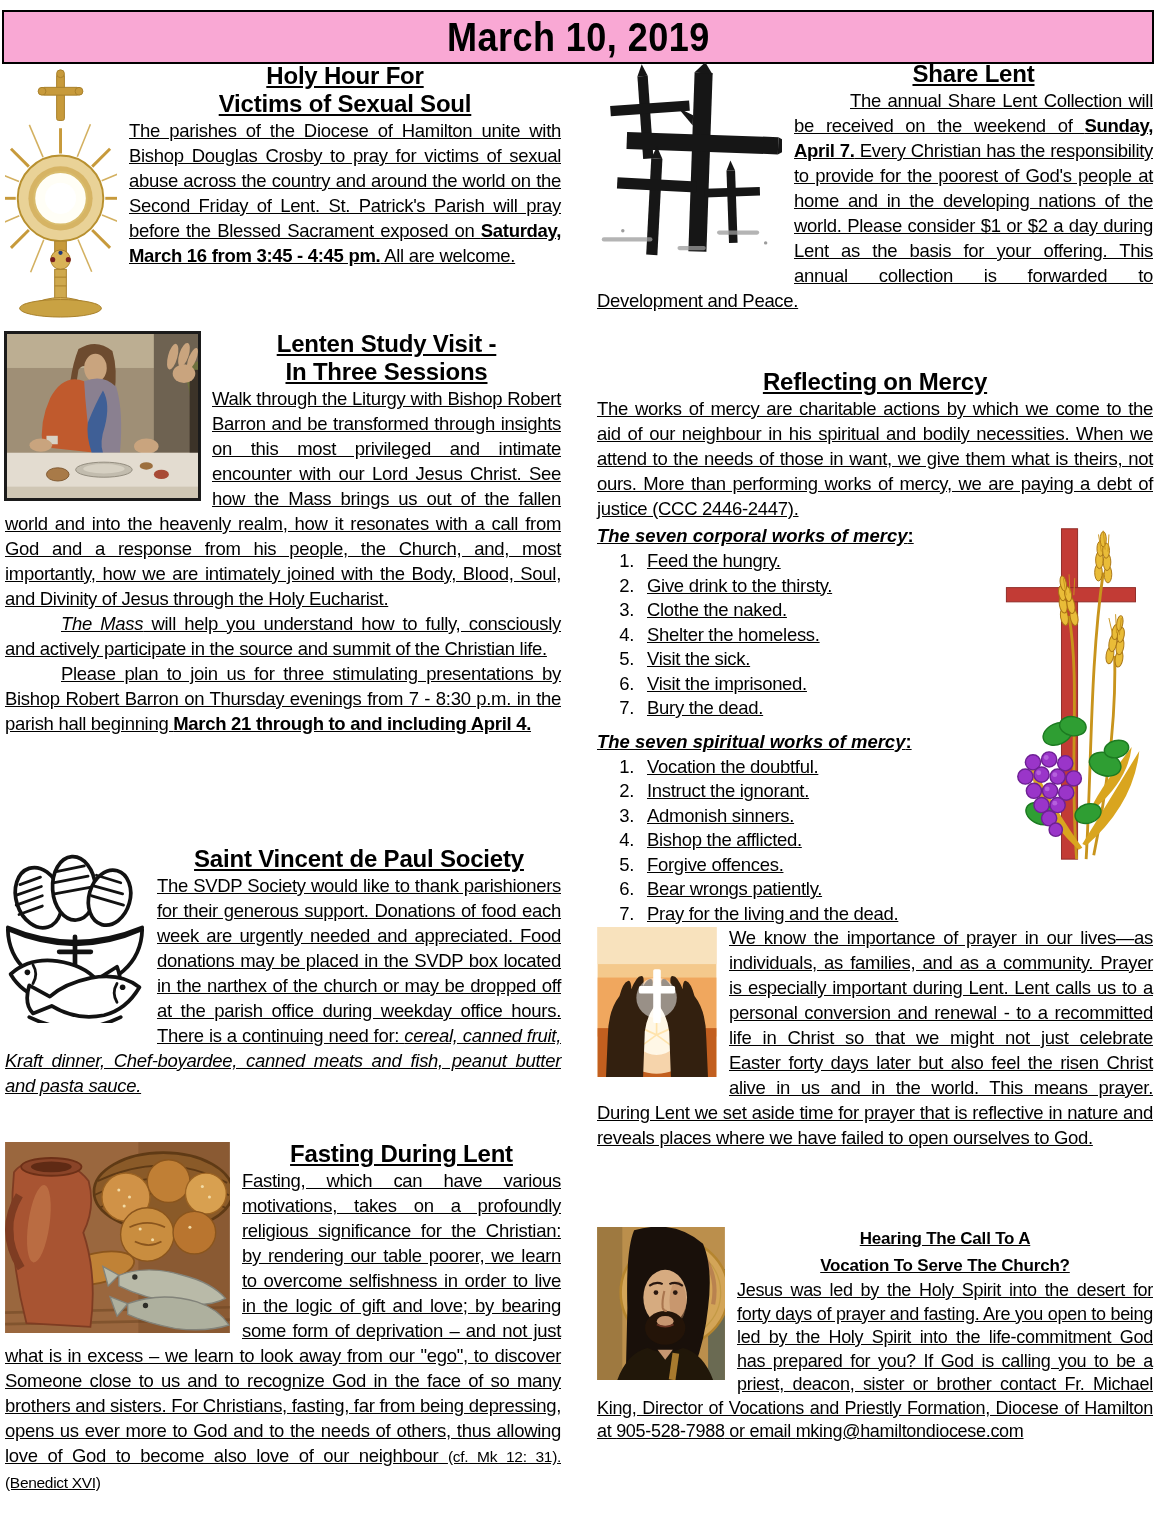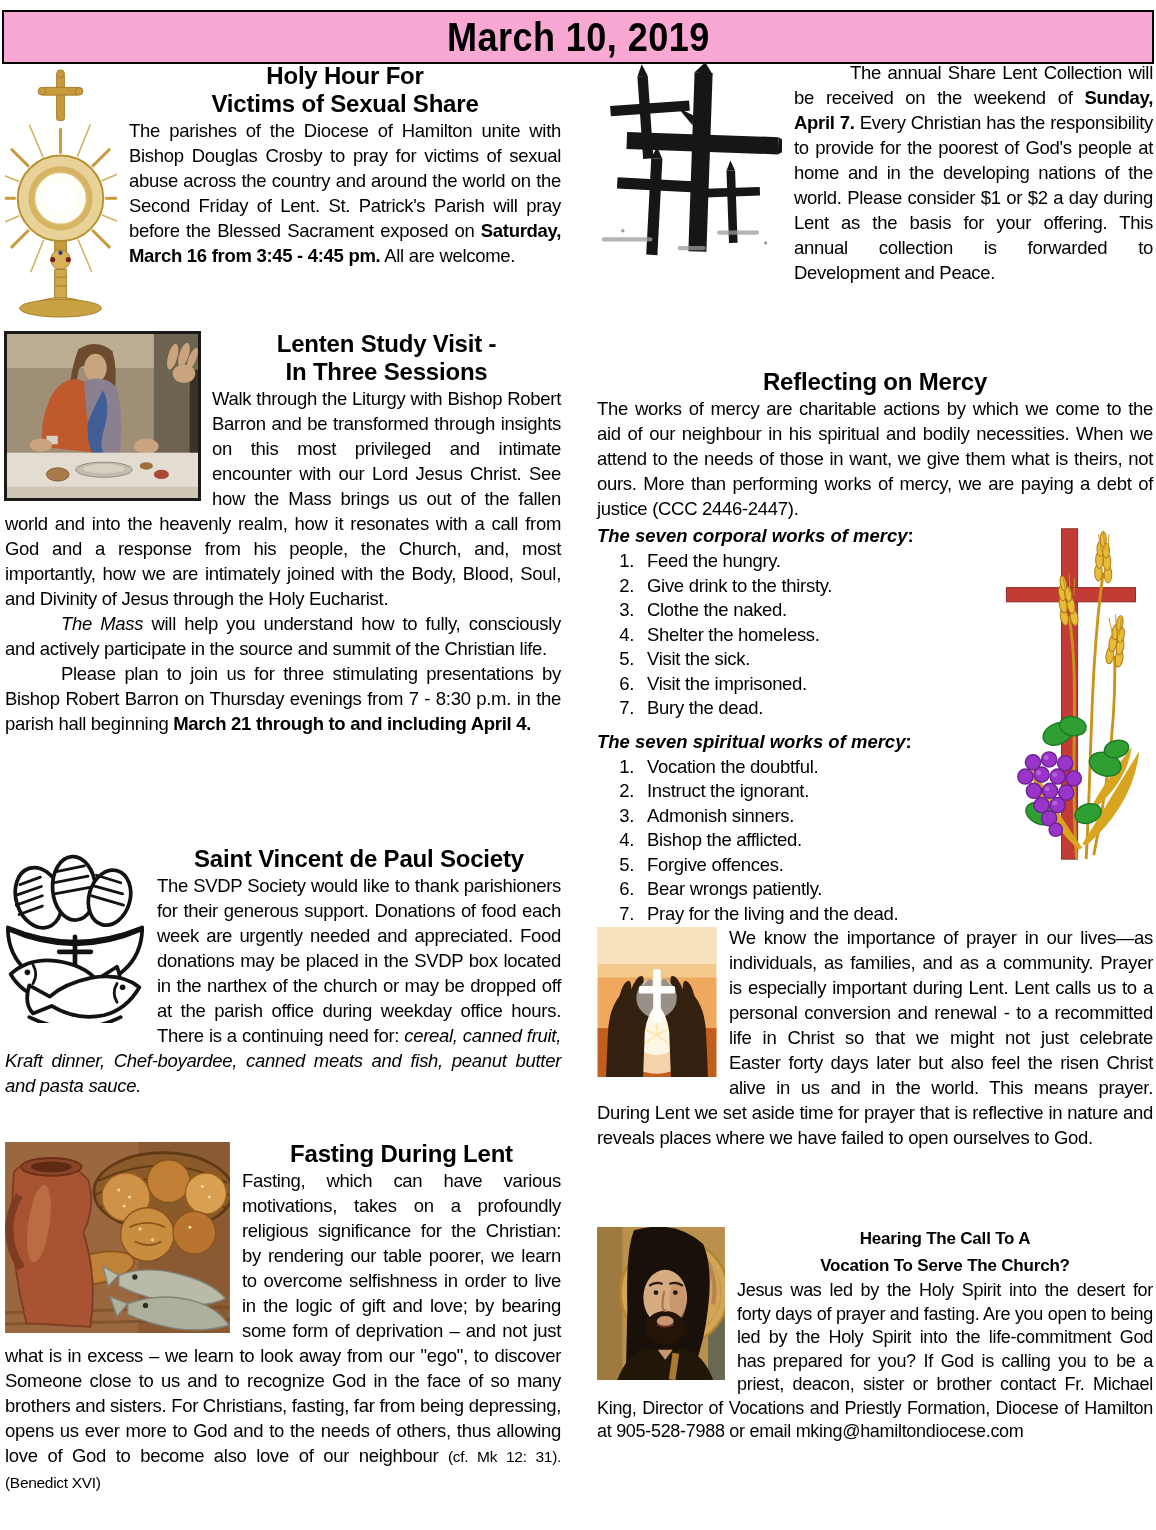--- a/index.html
+++ b/index.html
@@ -1,21 +1,21 @@
 <!DOCTYPE html>
 <html><head>
 <meta charset="utf-8">
 <style>
   html,body{margin:0;padding:0;background:#e8e8e8;}
   .page{position:relative;width:1156px;height:1530px;background:#ffffff;overflow:hidden;
         font-family:"Liberation Sans",sans-serif;color:#000;}
   .header-box{position:absolute;left:2px;top:2px;width:1148px;height:50px;border:2px solid #000;
         display:flex;align-items:center;justify-content:center;background:#f9a8d4;margin-top:8px;}
   .header-box .title{font-size:41px;font-weight:600;letter-spacing:.5px;transform:scaleX(.88);white-space:nowrap;}
-  article{position:absolute;width:556px;display:flow-root;}
+  article{position:absolute;width:556px;display:flow-root;text-decoration:underline;}
   .colL{left:5px;} .colR{left:597px;}
   .a-l1{top:62px;}  .a-l2{top:330px;} .a-l3{top:845px;} .a-l4{top:1140px;}
   .a-r1{top:60px;}  .a-r2{top:368px;} .a-r3{top:925px;} .a-r4{top:1225px;}
   h2{margin:0;text-align:center;font-size:24px;line-height:28px;font-weight:bold;letter-spacing:-0.2px;}
   p{margin:0;text-align:justify;font-size:18.5px;line-height:25px;letter-spacing:-0.3px;}
   p.ind{text-indent:56px;}
   .b{font-weight:bold;} .i{font-style:italic;} .bi{font-weight:bold;font-style:italic;}
   .sm{font-size:15.5px;}
   .imL{float:left;margin:2px 12px 3px 0;} .imR{float:right;margin:2px 8px 4px 12px;}
   .framed{outline:3px solid #1b1b1b;outline-offset:-2px;}
@@ -73,21 +73,21 @@
       <circle cx="49" cy="201" r="2.6" fill="#7a1f1f"></circle>
         <circle cx="65" cy="201" r="2.6" fill="#7a1f1f"></circle>
         <circle cx="57" cy="194" r="2.2" fill="#203a7a"></circle>
       <rect x="51" y="211" width="12" height="30" fill="#cfa94e" stroke="#a8802a"></rect>
       <line x1="51" y1="219" x2="63" y2="219" stroke="#a8802a"></line>
         <line x1="51" y1="228" x2="63" y2="228" stroke="#a8802a"></line>
       <path d="M25,248 Q57,232 89,248 Z" fill="#d9b257" stroke="#a8802a"></path>
       <ellipse cx="57" cy="251" rx="42" ry="9" fill="#c9a243" stroke="#a8802a"></ellipse>
     </svg>
     <h2><span>Holy Hour For</span><br>
-        <span>Victims of Sexual Share</span></h2>
+        <span>Victims of Sexual Soul</span></h2>
     <p><span>The parishes of the Diocese of Hamilton unite with Bishop Douglas Crosby to pray for victims of sexual abuse across the country and around the world on the Second Friday of Lent.  St. Patrick's Parish will pray before the Blessed Sacrament exposed on </span><span class="b">Saturday, March 16 from 3:45 - 4:45 pm.</span><span>  All are welcome.</span></p>
   </article>
 
   <article class="colL a-l2">
     <svg class="imL framed" width="195" height="168" viewBox="0 0 207 178">
       <rect width="207" height="178" fill="#9f8f76"></rect>
       <rect y="0" width="207" height="38" fill="#bcae92"></rect>
       <rect x="158" y="0" width="49" height="128" fill="#6e6251"></rect>
       <path d="M186,38 Q200,60 196,92 L207,96 L207,30 Z" fill="#6f713f"></path>
       <rect x="196" y="40" width="11" height="90" fill="#3c3328"></rect>
@@ -219,20 +219,21 @@
         </g>
       </g>
       <g stroke="#9c9c9c" stroke-width="5" opacity=".75" stroke-linecap="round">
         <path d="M8,206 h54"></path>
           <path d="M142,198 h44"></path>
           <path d="M96,216 h28"></path>
       </g>
       <circle cx="30" cy="196" r="2" fill="#9c9c9c"></circle>
         <circle cx="196" cy="210" r="2" fill="#9c9c9c"></circle>
     </svg>
+    <h2><span>Share Lent</span></h2>
     <p class="ind"><span>The annual Share Lent Collection will be received on the weekend of </span><span class="b">Sunday, April 7.</span><span>  Every Christian has the responsibility to provide for the poorest of God's people at home and in the developing nations of the world.  Please consider $1 or $2 a day during Lent as the basis for your offering.  This annual collection is forwarded to Development and Peace.</span></p>
   </article>
 
   <article class="colR a-r2">
     <h2><span>Reflecting on Mercy</span></h2>
     <p><span>The works of mercy are charitable actions by which we come to the aid of our neighbour in his spiritual and bodily necessities.  When we attend to the needs of those in want, we give them what is theirs, not ours.  More than performing works of mercy, we are paying a debt of justice (CCC 2446-2447).</span></p>
     <svg class="imR" width="150" height="340" viewBox="0 0 158 358">
       <rect x="70" y="6" width="17" height="348" fill="#c23b35" stroke="#8e2a26"></rect>
       <rect x="12" y="68" width="136" height="15" fill="#c23b35" stroke="#8e2a26"></rect>
       <g stroke="#c8941c" stroke-width="3" fill="none">

